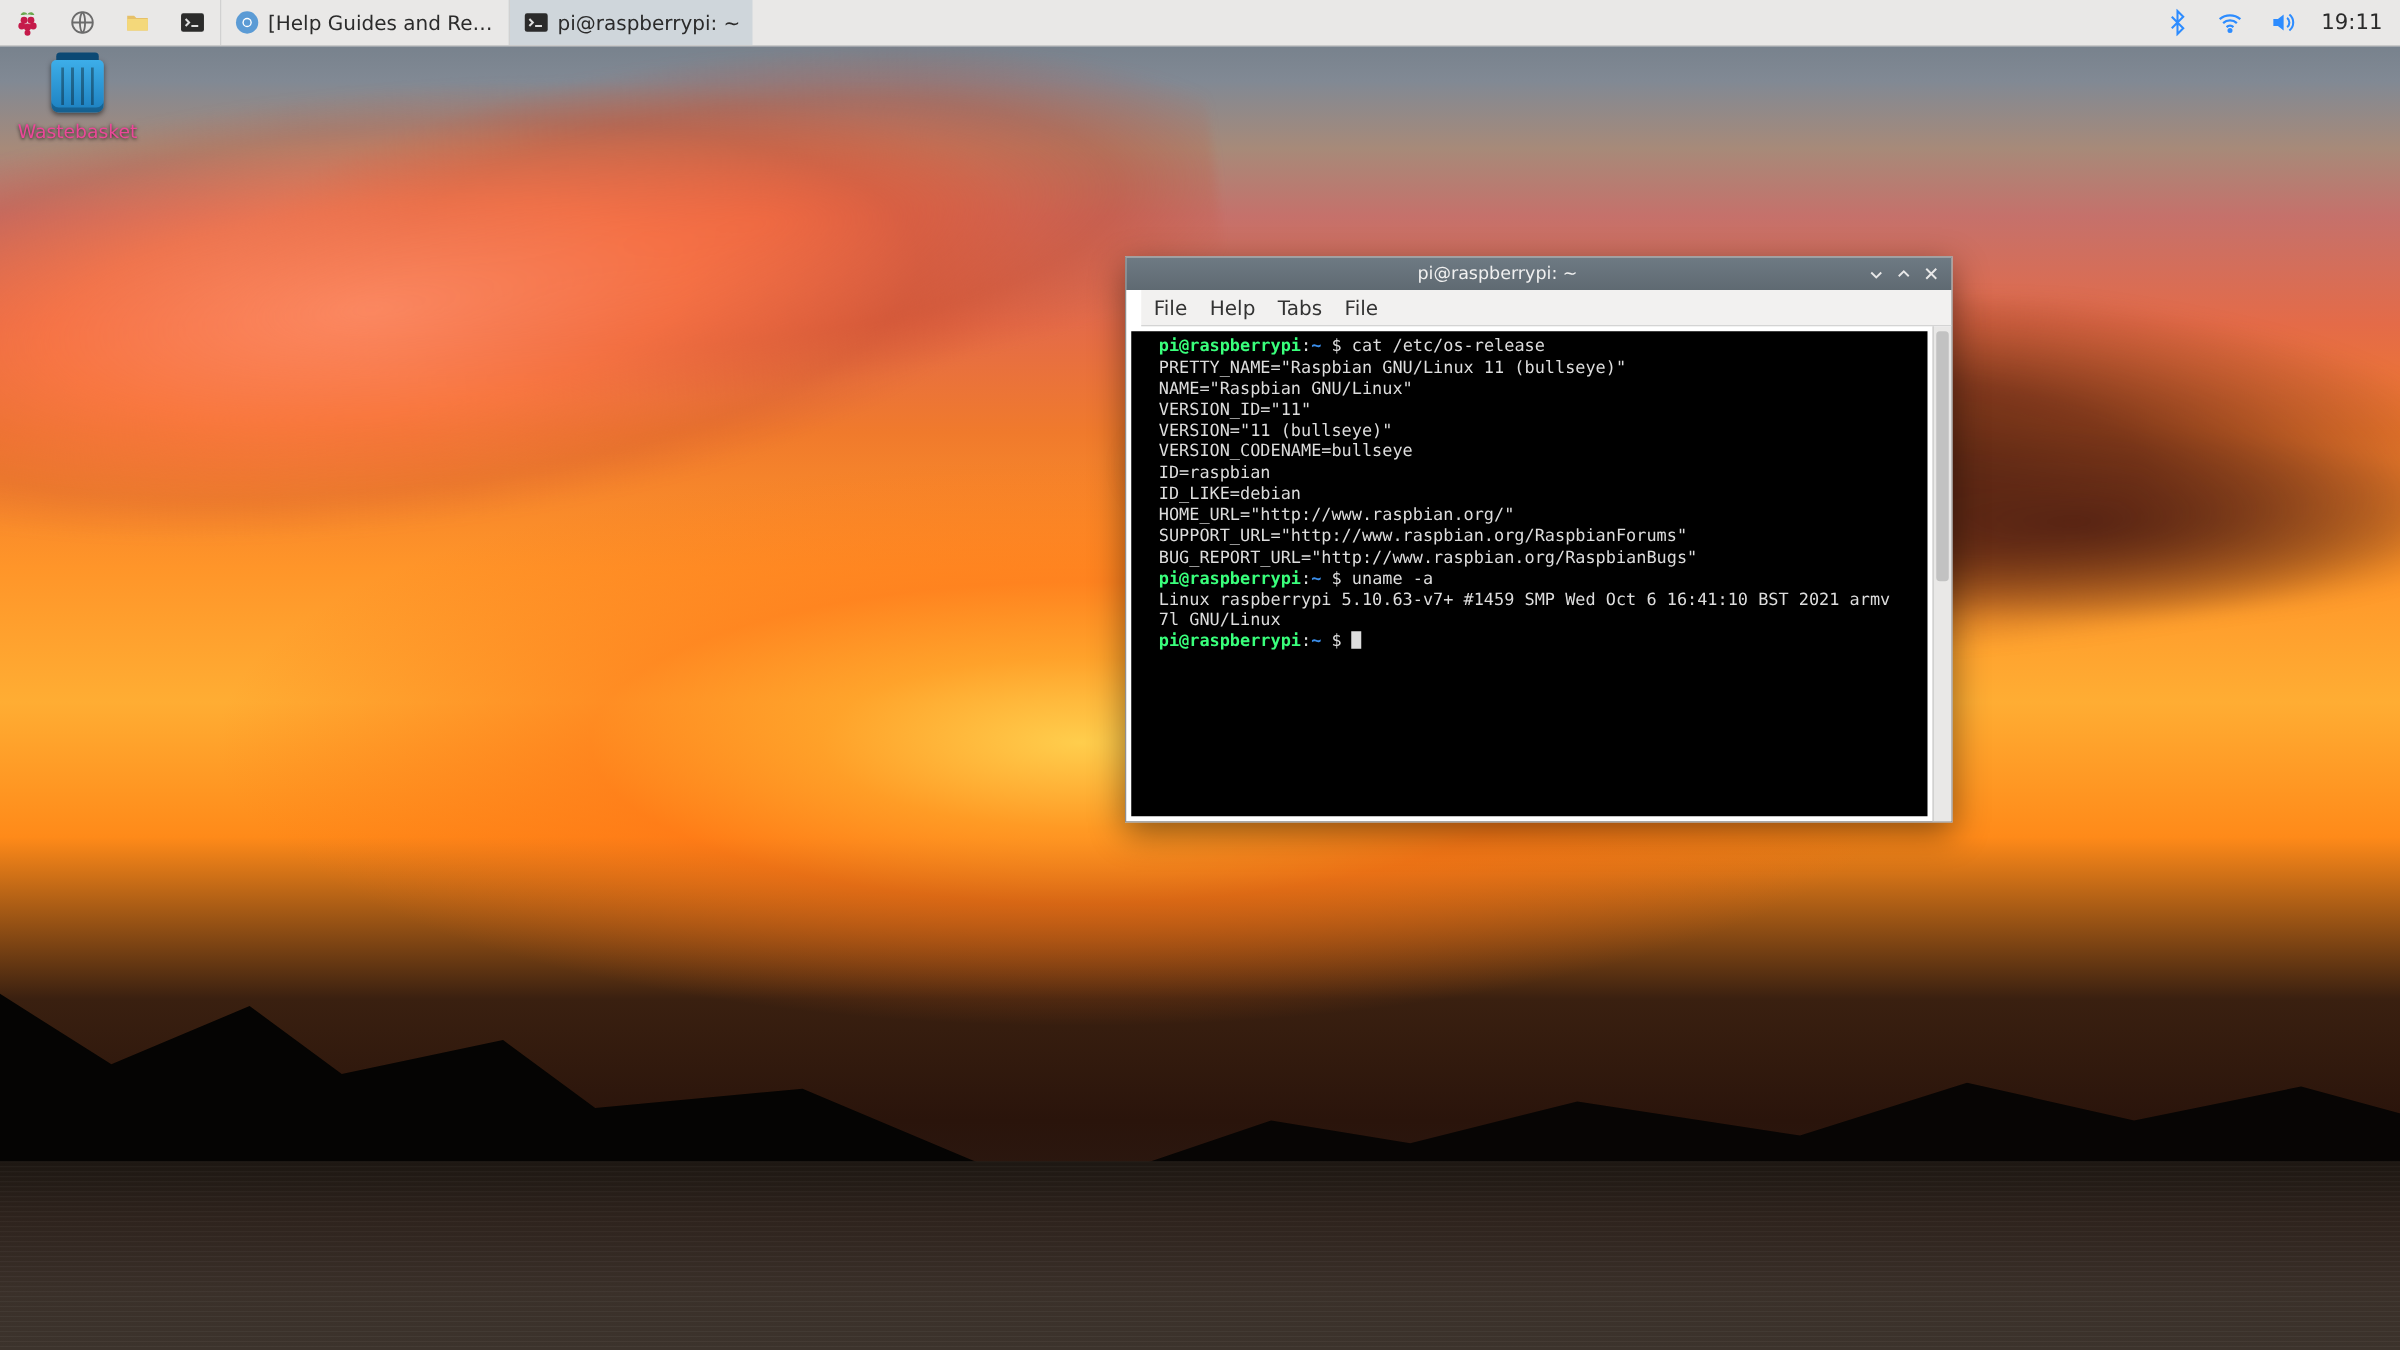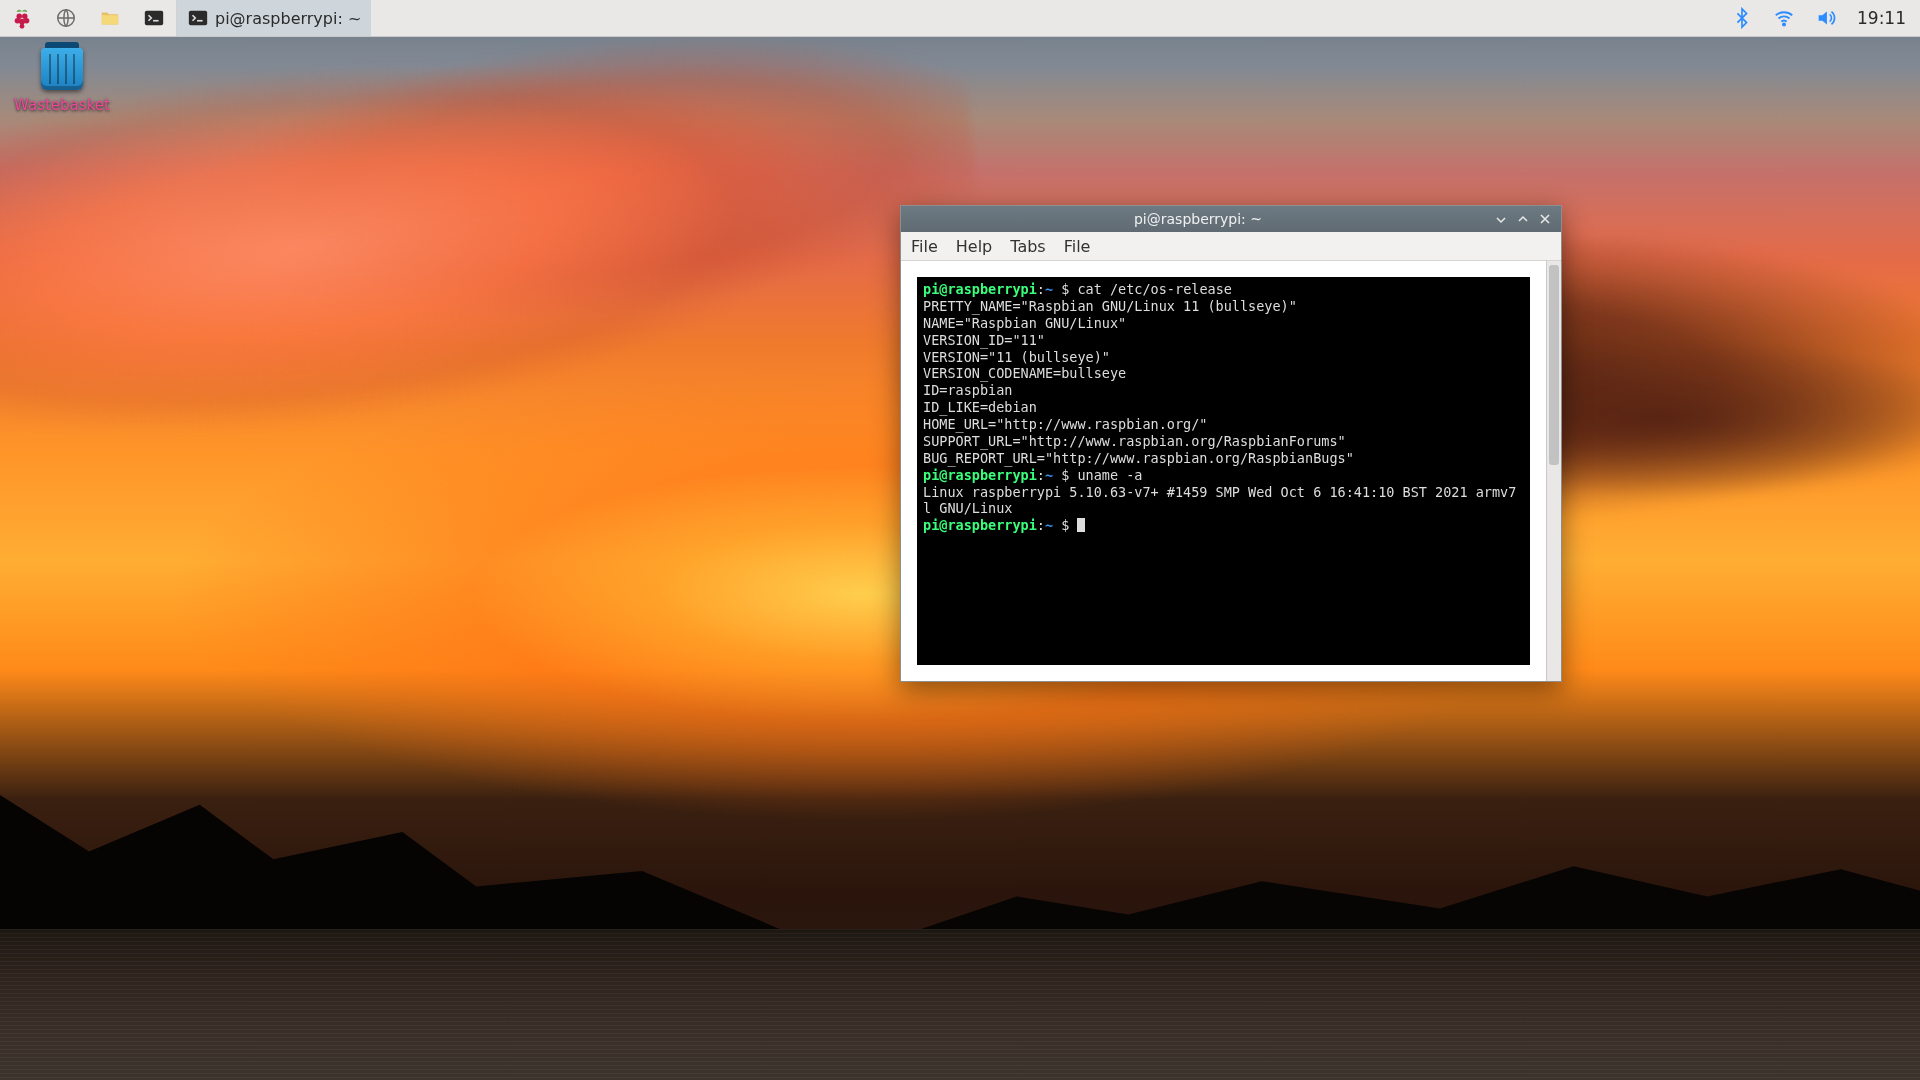--- a/index.html
+++ b/index.html
@@ -217,33 +217,34 @@
   #termwin .menubar {
     height: 28px;
     background: #f2f1f0;
     display: flex;
     align-items: center;
     gap: 18px;
     padding: 0 10px;
     font-size: 16px;
     color: #333;
     border-bottom: 1px solid #d4d4d4;
+    margin-left: 12px;
   }
   .term-wrap {
     display: flex;
   }
   #termwin pre.terminal {
     flex: 1;
-    margin: 16px;
+    margin: 4px;
     background: #000;
     color: #dddddd;
     font-family: "DejaVu Sans Mono", "Liberation Mono", monospace;
     font-size: 13.5px;
     line-height: 1.25;
-    padding: 4px 6px;
+    padding: 4px 22px;
     min-height: 380px;
     white-space: pre-wrap;
     word-break: break-all;
   }
   .prompt-user { color: #39ff7b; font-weight: bold; }
   .prompt-path { color: #3b8eea; font-weight: bold; }
   .cursor-block {
     display: inline-block;
     width: 8px;
     height: 14px;
@@ -320,20 +321,30 @@
   <div class="tb-btn">
     <span class="ic">
       <svg viewBox="0 0 24 24">
           <rect x="2" y="4" width="20" height="16" rx="2" fill="#2b2b2b"></rect>
           <path d="M6 9l3 3-3 3" stroke="#ddd" stroke-width="1.8" fill="none"></path>
           <path d="M11 15h6" stroke="#ddd" stroke-width="1.8"></path>
         </svg>
     </span>
   </div>
 
+  <div class="tb-task">
+    <span class="ic">
+      <svg viewBox="0 0 24 24">
+          <circle cx="12" cy="12" r="10" fill="#5b9bd5"></circle>
+          <circle cx="12" cy="12" r="4.2" fill="#fff"></circle>
+          <circle cx="12" cy="12" r="3" fill="#5b9bd5"></circle>
+        </svg>
+    </span>
+    <span class="label">[Help Guides and Res…</span>
+  </div>
   <div class="tb-task active">
     <span class="ic">
       <svg viewBox="0 0 24 24">
           <rect x="2" y="4" width="20" height="16" rx="2" fill="#2b2b2b"></rect>
           <path d="M6 9l3 3-3 3" stroke="#ddd" stroke-width="1.8" fill="none"></path>
           <path d="M11 15h6" stroke="#ddd" stroke-width="1.8"></path>
         </svg>
     </span>
     <span class="label">pi@raspberrypi: ~</span>
   </div>

